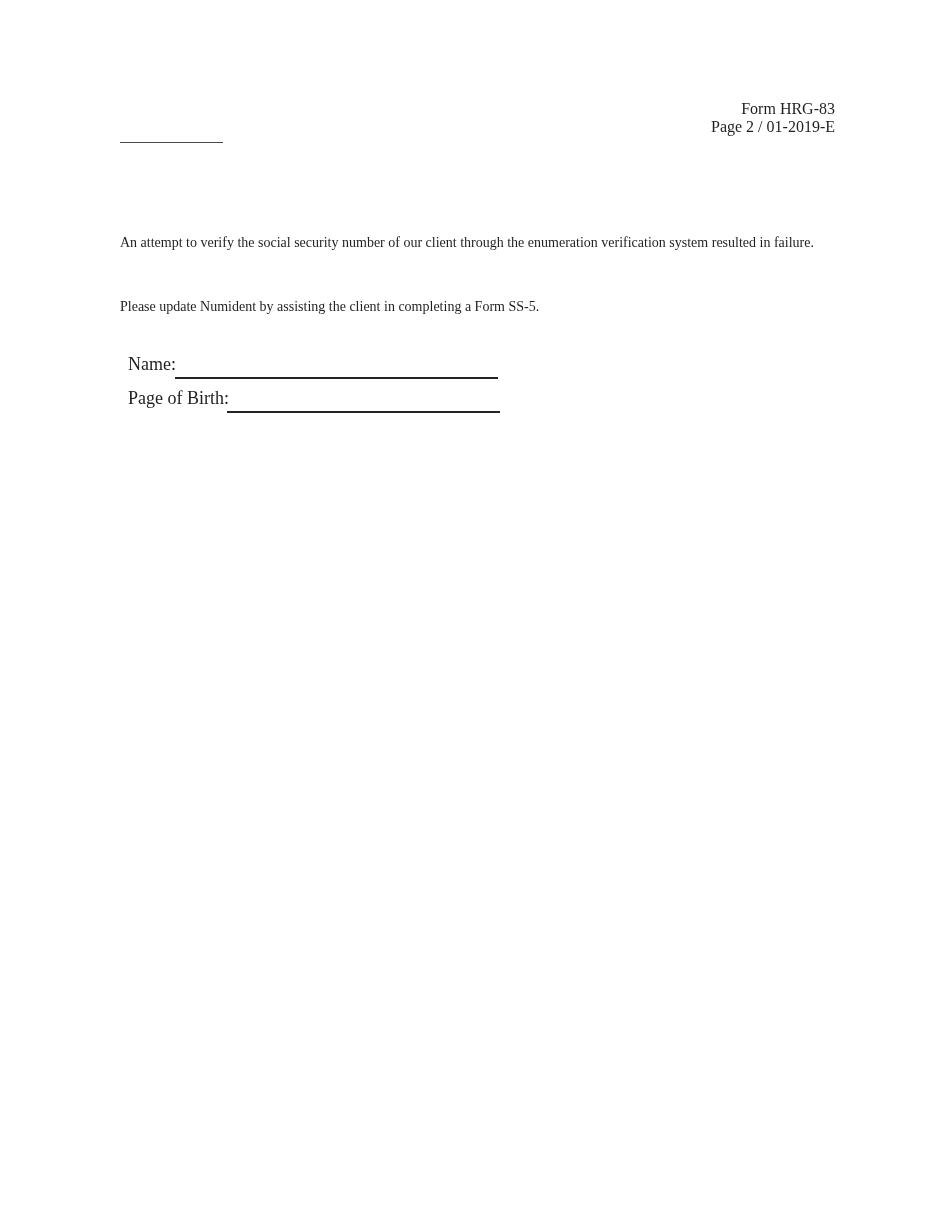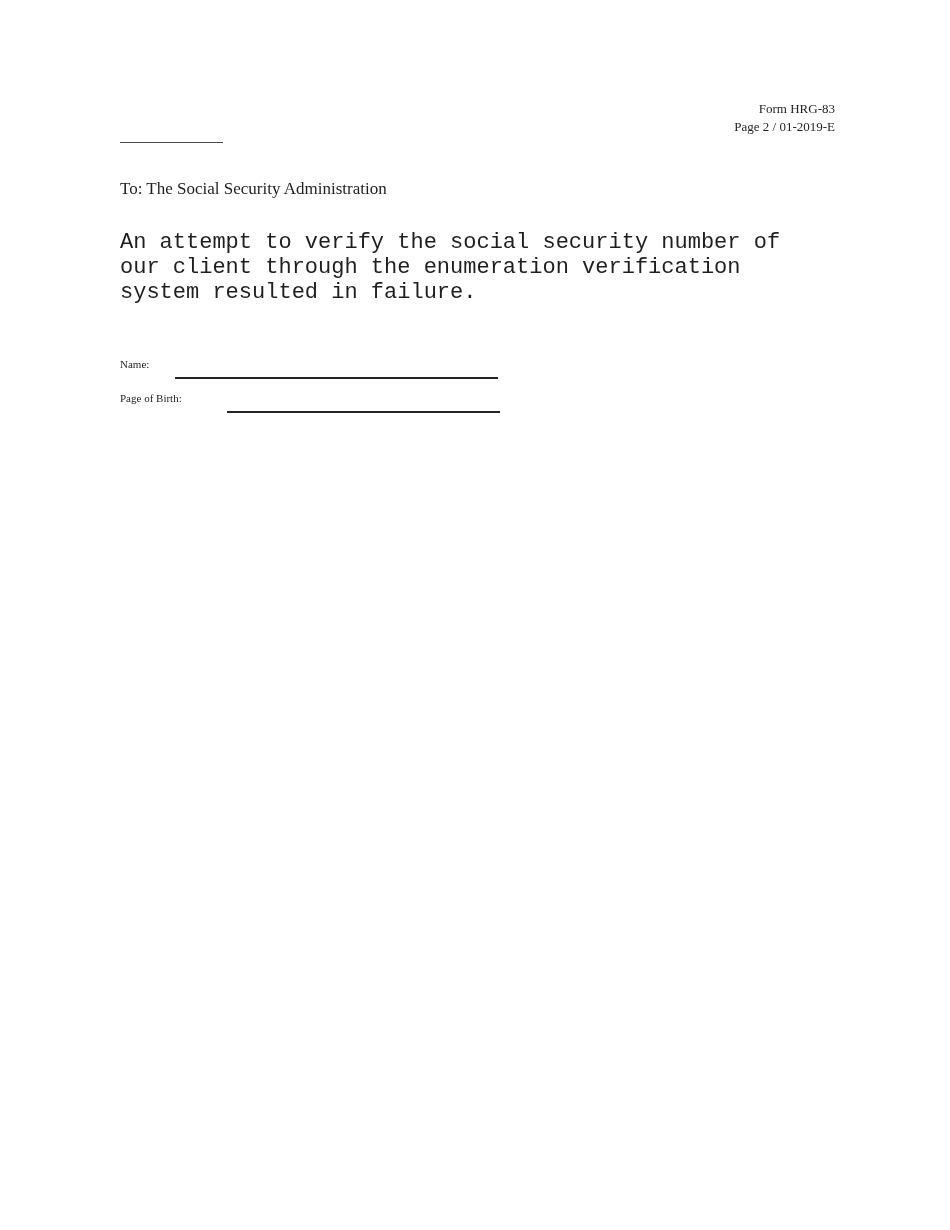--- a/index.html
+++ b/index.html
@@ -14,21 +14,21 @@
     background: #ffffff;
     font-family: "Liberation Serif", "DejaVu Serif", serif;
     color: #1f1f1f;
     overflow: hidden;
   }
   .header-right {
     position: absolute;
     top: 100px;
     right: 115px;
     text-align: right;
-    font-size: 13px;
+    font-size: 16px;
     line-height: 18px;
     color: #1f1f1f;
   }
   .sig-line {
     position: absolute;
     left: 120px;
     top: 142px;
     width: 103px;
     height: 0;
     border-top: 1.5px solid #4a4a4a;
@@ -38,30 +38,29 @@
     left: 120px;
     top: 176px;
     font-size: 17px;
     line-height: 25px;
     white-space: nowrap;
   }
   .para {
     position: absolute;
     left: 120px;
     width: 710px;
-    font-size: 22px;
+    font-size: 14px;
     line-height: 25px;
-    font-family: Liberation Mono, monospace;
   }
   .para-1 { top: 230px; }
   .para-2 { top: 294px; }
   .field-label {
     position: absolute;
-    left: 120px;
-    font-size: 11px;
+    left: 128px;
+    font-size: 18px;
     line-height: 25px;
     white-space: nowrap;
   }
   .field-label-name { top: 352px; }
   .field-label-dob  { top: 386px; }
   .blank-line {
     position: absolute;
     height: 0;
     border-top: 2px solid #242424;
     cursor: text;
@@ -82,24 +81,24 @@
 
 <div class="page">
 
   <div class="header-right">
     <div>Form HRG-83</div>
     <div>Page 2 / 01-2019-E</div>
   </div>
 
   <div class="sig-line"></div>
 
-  <div class="salutation">To: The Social Security Administration</div>
 
   <div class="para para-1">An attempt to verify the social security number of our client through the enumeration verification system resulted in failure.</div>
 
+  <div class="para para-2">Please update Numident by assisting the client in completing a Form SS-5.</div>
 
   <div class="field-label field-label-name">Name:</div>
 
   <div class="blank-line blank-line-name"></div>
 
   <div class="field-label field-label-dob">Page of Birth:</div>
 
   <div class="blank-line blank-line-dob"></div>
 
 </div>

